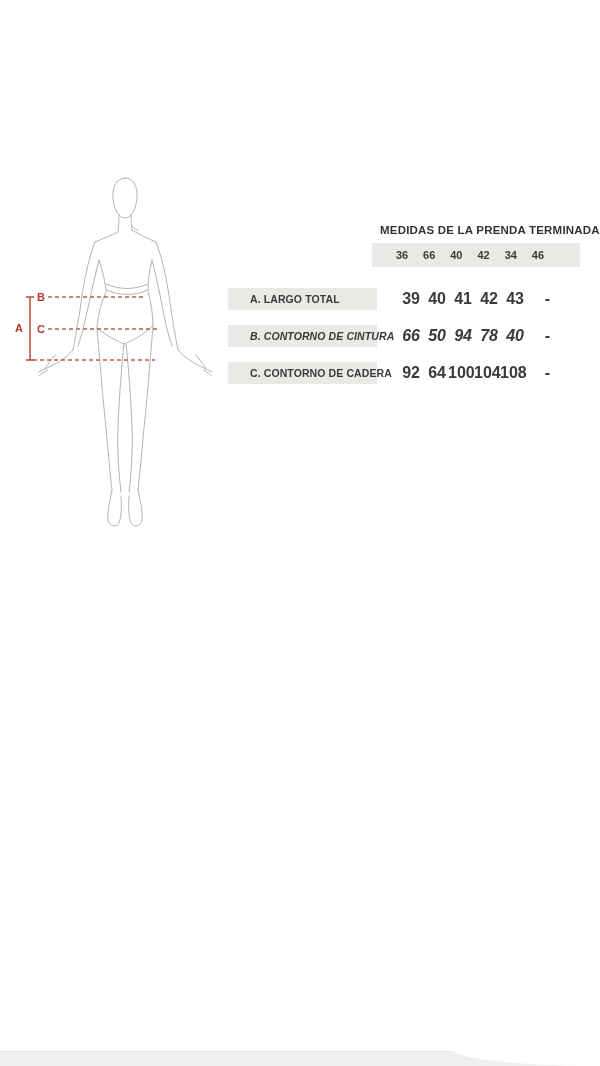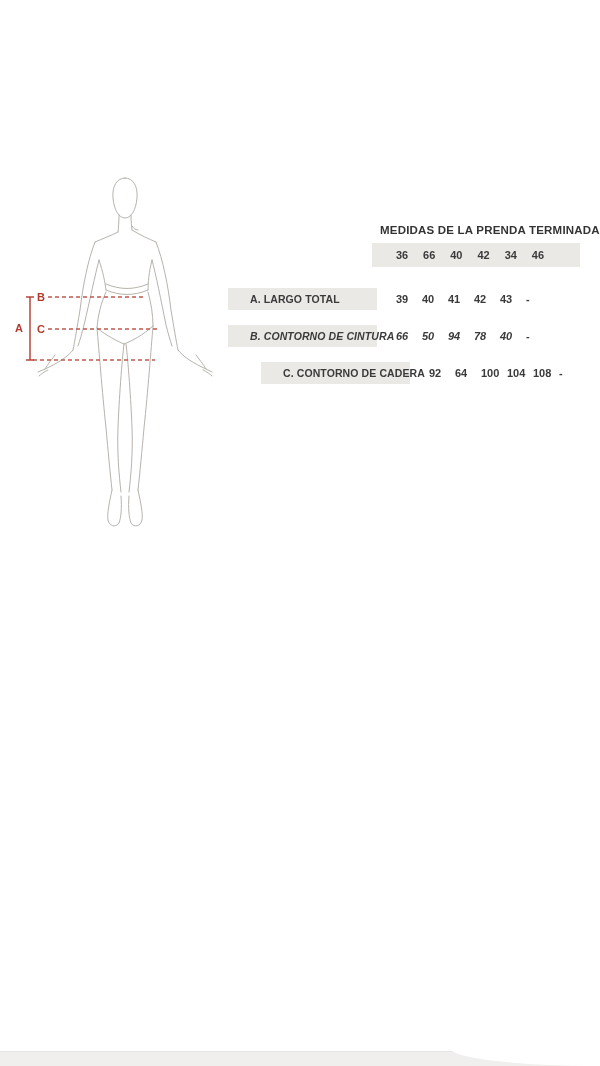--- a/index.html
+++ b/index.html
@@ -24,22 +24,22 @@
     position:absolute;left:228px;width:149px;height:22px;
     background:#ebe9e6;box-sizing:border-box;
     font-size:10.5px;font-weight:bold;color:#3a3a3a;
     line-height:22px;padding-left:22px;white-space:nowrap;letter-spacing:.1px;
   }
   .row-values{
     position:absolute;left:372px;width:208px;height:22px;
     display:flex;align-items:center;justify-content:space-between;
     padding:0 30px 0 24px;box-sizing:border-box;
   }
-  .row-values .cell{width:24px;text-align:left;font-size:11px;font-weight:bold;color:#3a3a3a;}
-  .top-a{top:288px;}  .top-b{top:325px;font-style:italic;}  .top-c{top:362px;margin-left:33px;}
+  .row-values .cell{width:24px;text-align:right;font-size:16px;font-weight:bold;color:#3a3a3a;}
+  .top-a{top:288px;}  .top-b{top:325px;font-style:italic;}  .top-c{top:362px;}
   
   .figure-wrap{position:absolute;left:0;top:160px;width:230px;height:380px;}
   
   .bottom-strip{
     position:absolute;left:0;top:1051px;width:600px;height:15px;
     background:#f1efee;border-top:1px solid #e8e6e4;
   }
   .bottom-corner{
     position:absolute;right:0;top:1048px;width:150px;height:18px;
     background:#ffffff;border-bottom-left-radius:150px 18px;

